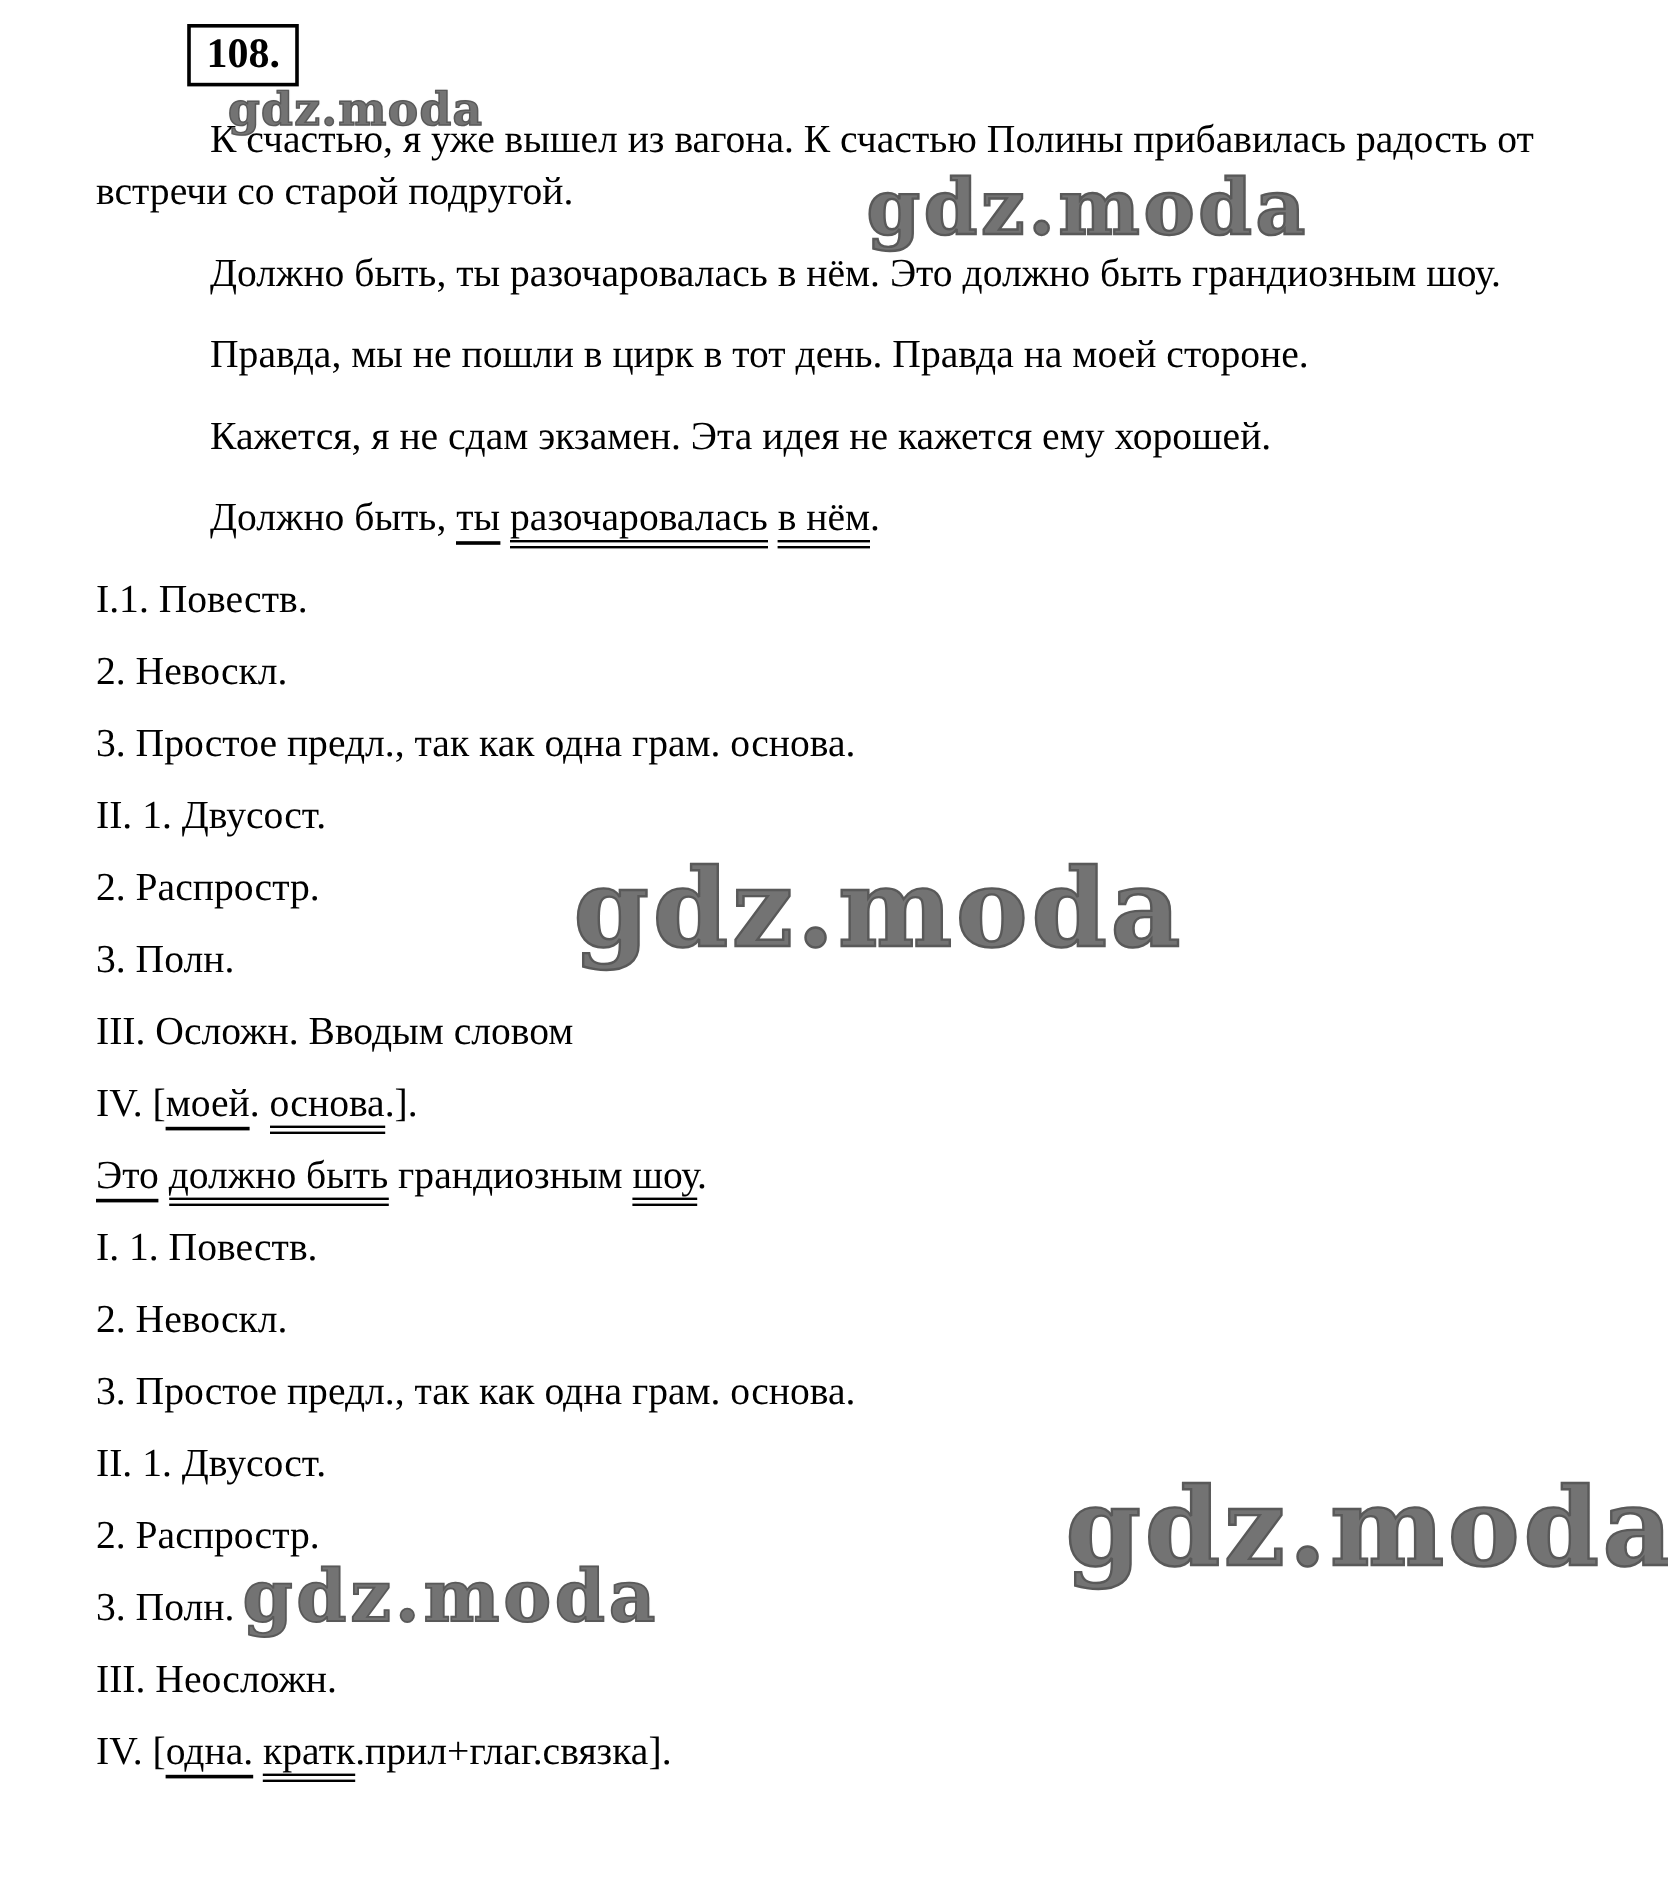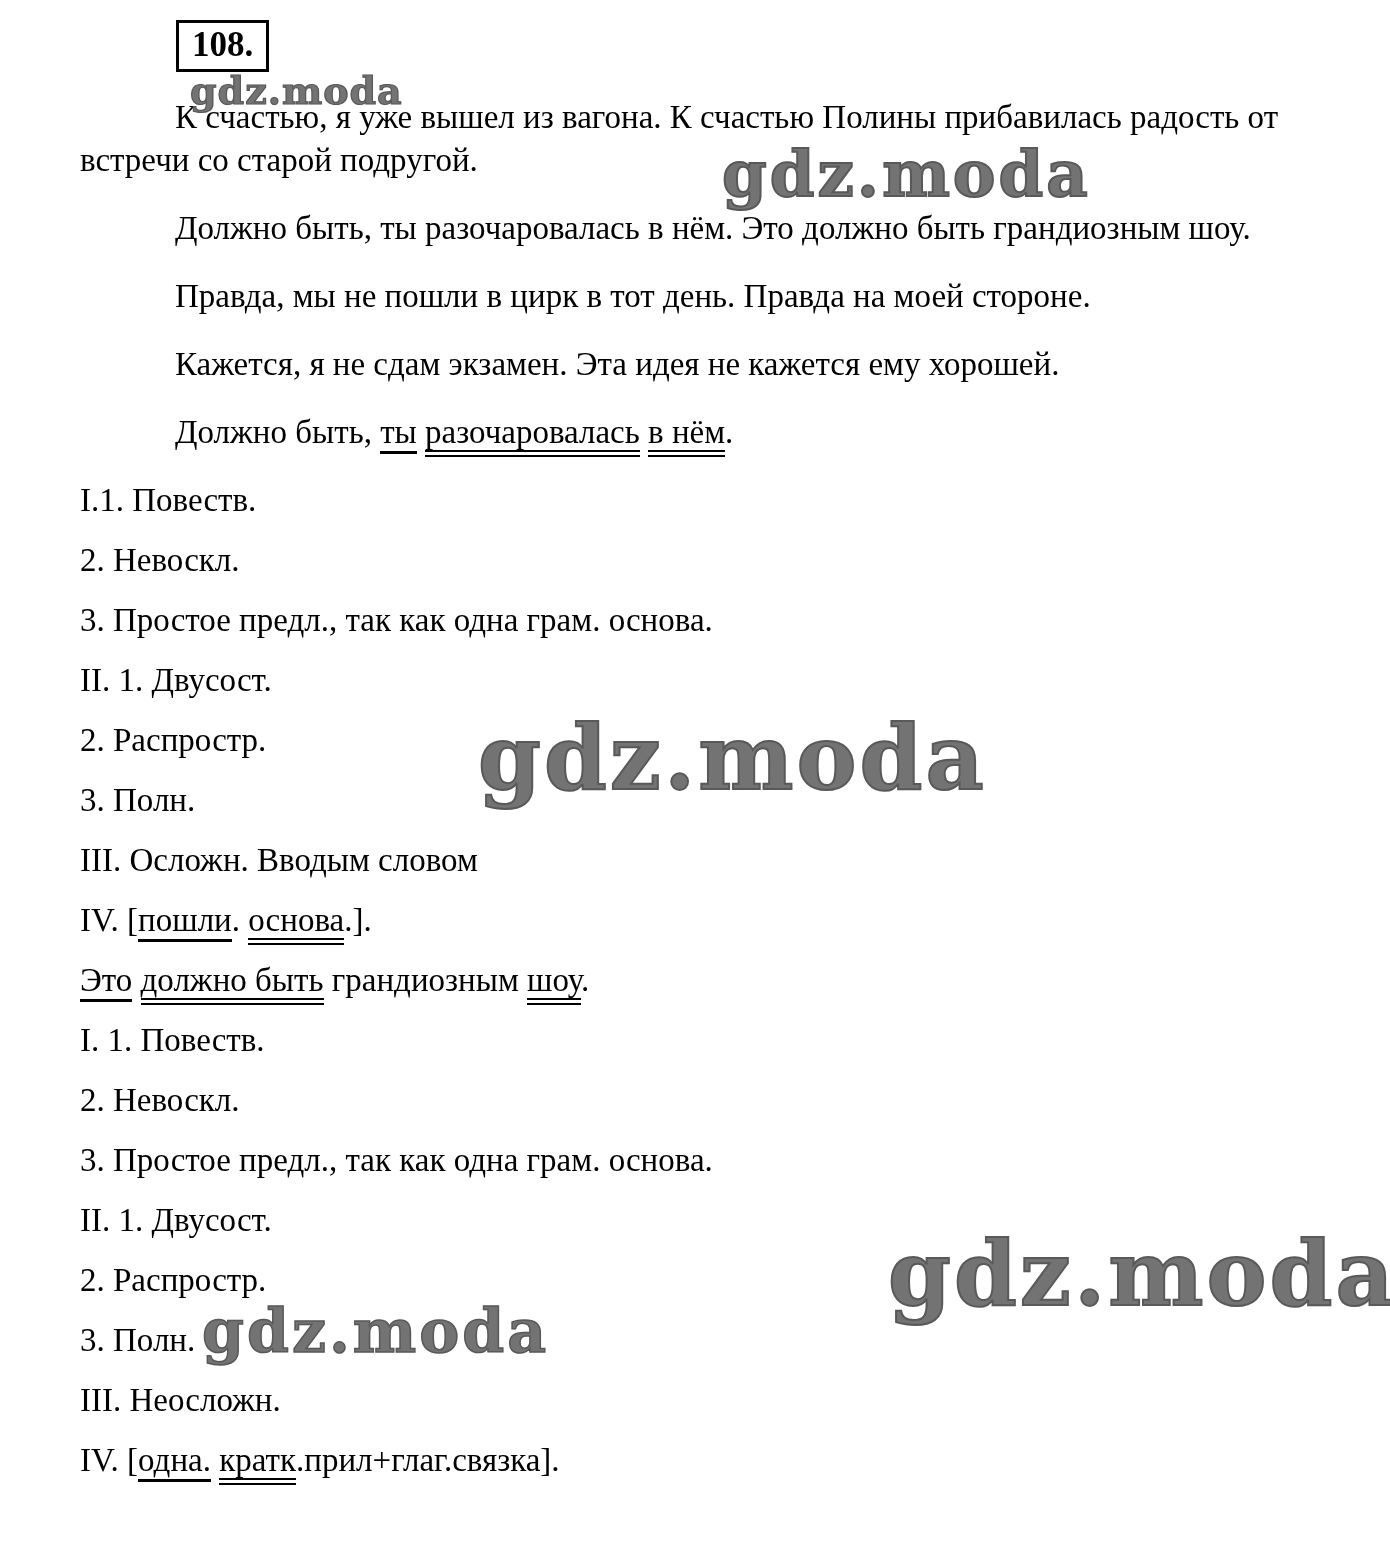--- a/index.html
+++ b/index.html
@@ -10,21 +10,21 @@
     height: 1566px;
     background: #ffffff;
     font-family: "Liberation Serif", "DejaVu Serif", serif;
     font-size: 33px;
     color: #000000;
     padding: 20px 60px 10px 80px;
     overflow: hidden;
   }
   .exercise-number-box {
     display: inline-block;
-    margin-left: 96px;
+    margin-left: 76px;
     border: 3px solid #000;
     padding: 0 13px 2px 13px;
     font-weight: bold;
     font-size: 35px;
     line-height: 44px;
   }
   p { margin: 0; }
   .para {
     margin: 0 0 25px 0;
     line-height: 43px;
@@ -91,21 +91,21 @@
   </p>
 
   
   <p class="list-line">I.1. Повеств.</p>
   <p class="list-line">2. Невоскл.</p>
   <p class="list-line">3. Простое предл., так как одна грам. основа.</p>
   <p class="list-line">II. 1. Двусост.</p>
   <p class="list-line">2. Распростр.</p>
   <p class="list-line">3. Полн.</p>
   <p class="list-line">III. Осложн. Вводым словом</p>
-  <p class="list-line"><span>IV. [</span><span class="u-single">пошли</span><span>. </span><span class="u-double">основа</span><span>.].</span></p>
+  <p class="list-line"><span>IV. [</span><span class="u-single">моей</span><span>. </span><span class="u-double">основа</span><span>.].</span></p>
 
   
   <p class="list-line">
     <span class="u-single">Это</span>
     <span class="u-double">должно быть</span>
     <span>грандиозным</span>
     <span class="u-double">шоу</span><span>.</span>
   </p>
 
   

